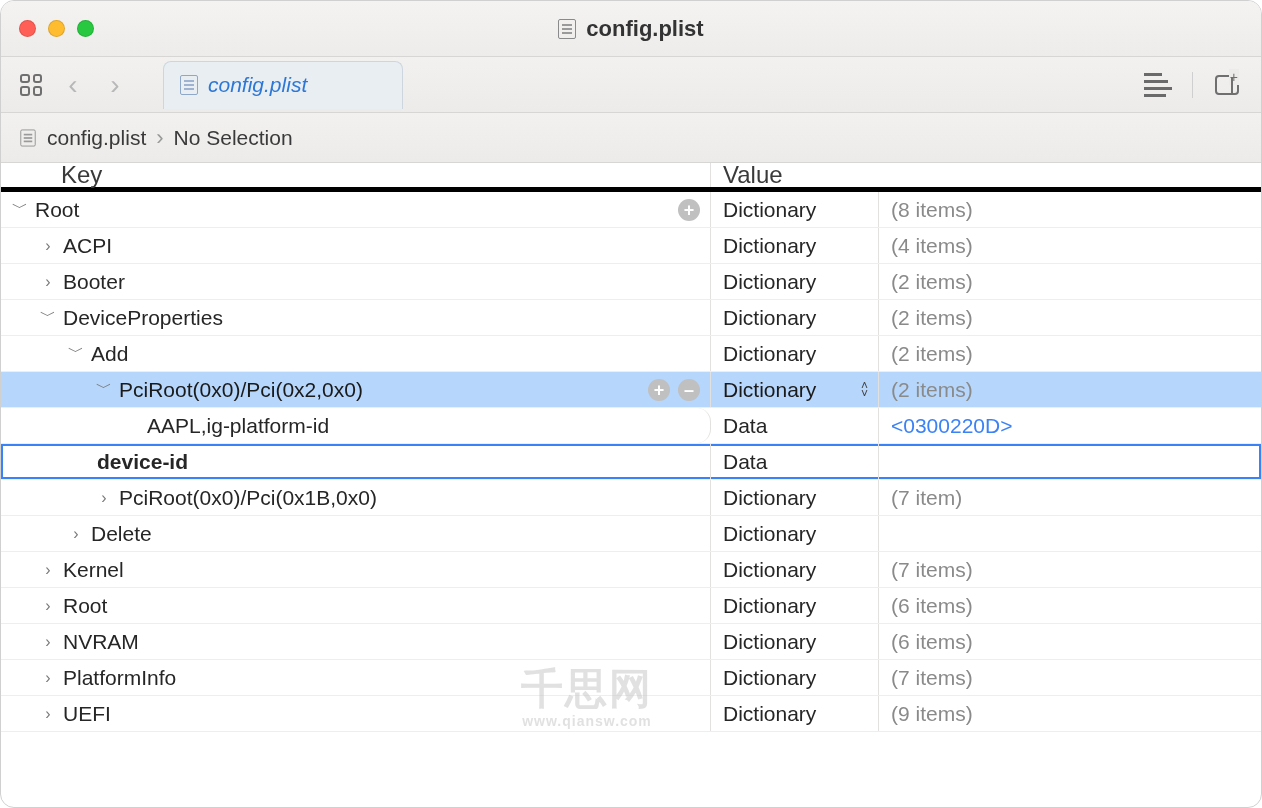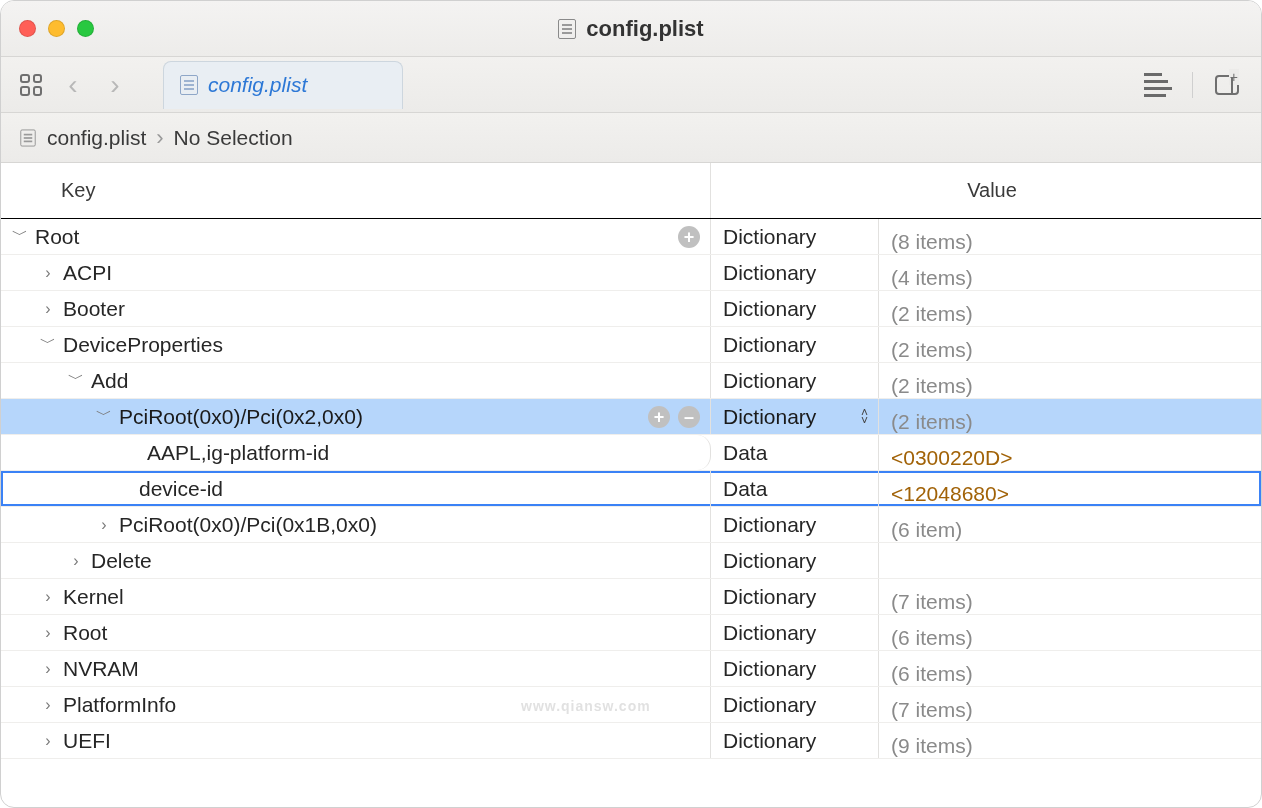--- a/index.html
+++ b/index.html
@@ -31,42 +31,42 @@
   .list-lines span { display:block; width:26px; height:3px; background:#6a6a6a; }
   .list-lines span:nth-child(1){width:18px} .list-lines span:nth-child(2){width:24px} .list-lines span:nth-child(3){width:28px} .list-lines span:nth-child(4){width:22px}
   .sep { width:1px; height:26px; background:#cfcfcf; }
   .panel-toggle { width:24px; height:20px; border:2px solid #6f6f6f; border-radius:4px; position:relative; }
   .panel-toggle::after { content:""; position:absolute; right:4px; top:0; bottom:0; width:2px; background:#6f6f6f; }
   .panel-toggle .plus { position:absolute; right:-2px; top:-8px; font-size:14px; color:#6f6f6f; background:#ecebe9; padding:0 1px; }
   
   .pathbar { height:50px; background:linear-gradient(#f2f1ef,#ecebe9); border-bottom:1px solid #d7d6d4; display:flex; align-items:center; gap:10px; padding:0 18px; font-size:21px; color:#3a3a3a; }
   .pathsep { color:#9a9a9a; font-size:22px; }
   
-  .colheader { display:flex; height:56px; border-bottom:1px solid #000000; color:#3a3a3a; font-size:20px; }
+  .colheader { display:flex; height:29px; border-bottom:5px solid #000000; color:#3a3a3a; font-size:24px; }
   .colheader > div { display:flex; align-items:center; height:100%; }
   
   .tree { flex:1; overflow:auto; font-size:21px; }
   .row { display:flex; align-items:center; height:36px; border-bottom:1px solid #efeeec; position:relative; }
   .row.selected { background:#b6d6fb; }
   .row.outlined { box-shadow: inset 0 0 0 2px #3b82f6; }
   .colkey { flex:0 0 710px; display:flex; align-items:center; height:100%; position:relative; border-right:1px solid #e2e1df; }
   .coltype { flex:0 0 168px; display:flex; align-items:center; height:100%; padding-left:12px; border-right:1px solid #e2e1df; }
-  .colval { flex:1; display:flex; align-items:flex-end; height:100%; padding-left:12px; color:#8a8a8a; }
-  .colval.data { color:#a16207; }
+  .colval { flex:1; display:flex; align-items:center; height:100%; padding-left:12px; color:#8a8a8a; }
+  .colval.data { color:#3b82f6; }
   .disclose { width:18px; display:inline-flex; justify-content:center; color:#7a7a7a; font-size:16px; margin-right:6px; }
   .disclose.open { transform:translateY(-1px); }
   .keylabel { color:#262626; }
   .row.selected .keylabel, .row.selected .coltype { color:#1a1a1a; }
   .row-actions { position:absolute; right:10px; display:flex; gap:8px; }
   .circle-btn { width:22px; height:22px; border-radius:50%; background:#c0c0c0; color:#fff; display:flex; align-items:center; justify-content:center; font-size:18px; font-weight:700; line-height:1; }
   .circle-btn.minus { }
   .type-stepper { margin-left:auto; margin-right:10px; display:flex; flex-direction:column; line-height:8px; color:#444; font-size:12px; }
   .colheader .colkey { padding-left:60px; border-right:1px solid #e2e1df; }
   .colheader .coltype { padding-left:12px; border-right:1px solid #e2e1df; }
-  .colheader .colval { padding-left:12px;justify-content:center; }
+  .colheader .colval { padding-left:12px; }
   
   .watermark { position:absolute; left:520px; top:476px; color:#c9c9c9; font-size:42px; font-weight:700; opacity:0.55; pointer-events:none; letter-spacing:2px; text-align:center; line-height:1; }
   .watermark .sub { display:block; font-size:14px; letter-spacing:1px; margin-top:4px; }
   .tree-wrap { position:relative; flex:1; display:flex; flex-direction:column; }
 </style>
 </head>
 <body>
 
 <div class="window">
 
@@ -228,41 +228,38 @@
             <span class="keylabel">AAPL,ig-platform-id</span>
           </div>
           <div class="coltype">
             <span>Data</span>
           </div>
           <div class="colval data">
             <span>&lt;0300220D&gt;</span>
           </div>
         </div>
         <div class="row outlined">
-          <div class="colkey" style="padding-left: 114px;">
+          <div class="colkey" style="padding-left: 72px; font-weight: bold;">
             <span class="disclose"></span>
             <span class="keylabel">device-id</span>
           </div>
           <div class="coltype">
             <span>Data</span>
           </div>
-          <div class="colval data">
-            <span>&lt;12048680&gt;</span>
-          </div>
         </div>
         <div class="row">
           <div class="colkey" style="padding-left: 94px;">
             <span class="disclose">›</span>
             <span class="keylabel">PciRoot(0x0)/Pci(0x1B,0x0)</span>
           </div>
           <div class="coltype">
             <span>Dictionary</span>
           </div>
           <div class="colval">
-            <span>(6 item)</span>
+            <span>(7 item)</span>
           </div>
         </div>
         <div class="row">
           <div class="colkey" style="padding-left: 66px;">
             <span class="disclose">›</span>
             <span class="keylabel">Delete</span>
           </div>
           <div class="coltype">
             <span>Dictionary</span>
           </div>
@@ -322,17 +319,18 @@
           </div>
           <div class="coltype">
             <span>Dictionary</span>
           </div>
           <div class="colval">
             <span>(9 items)</span>
           </div>
         </div>
       </div>
     <div class="watermark">
+      <span>千思网</span>
       <span class="sub">www.qiansw.com</span>
     </div>
   </div>
 
 </div>
 
 </body></html>

